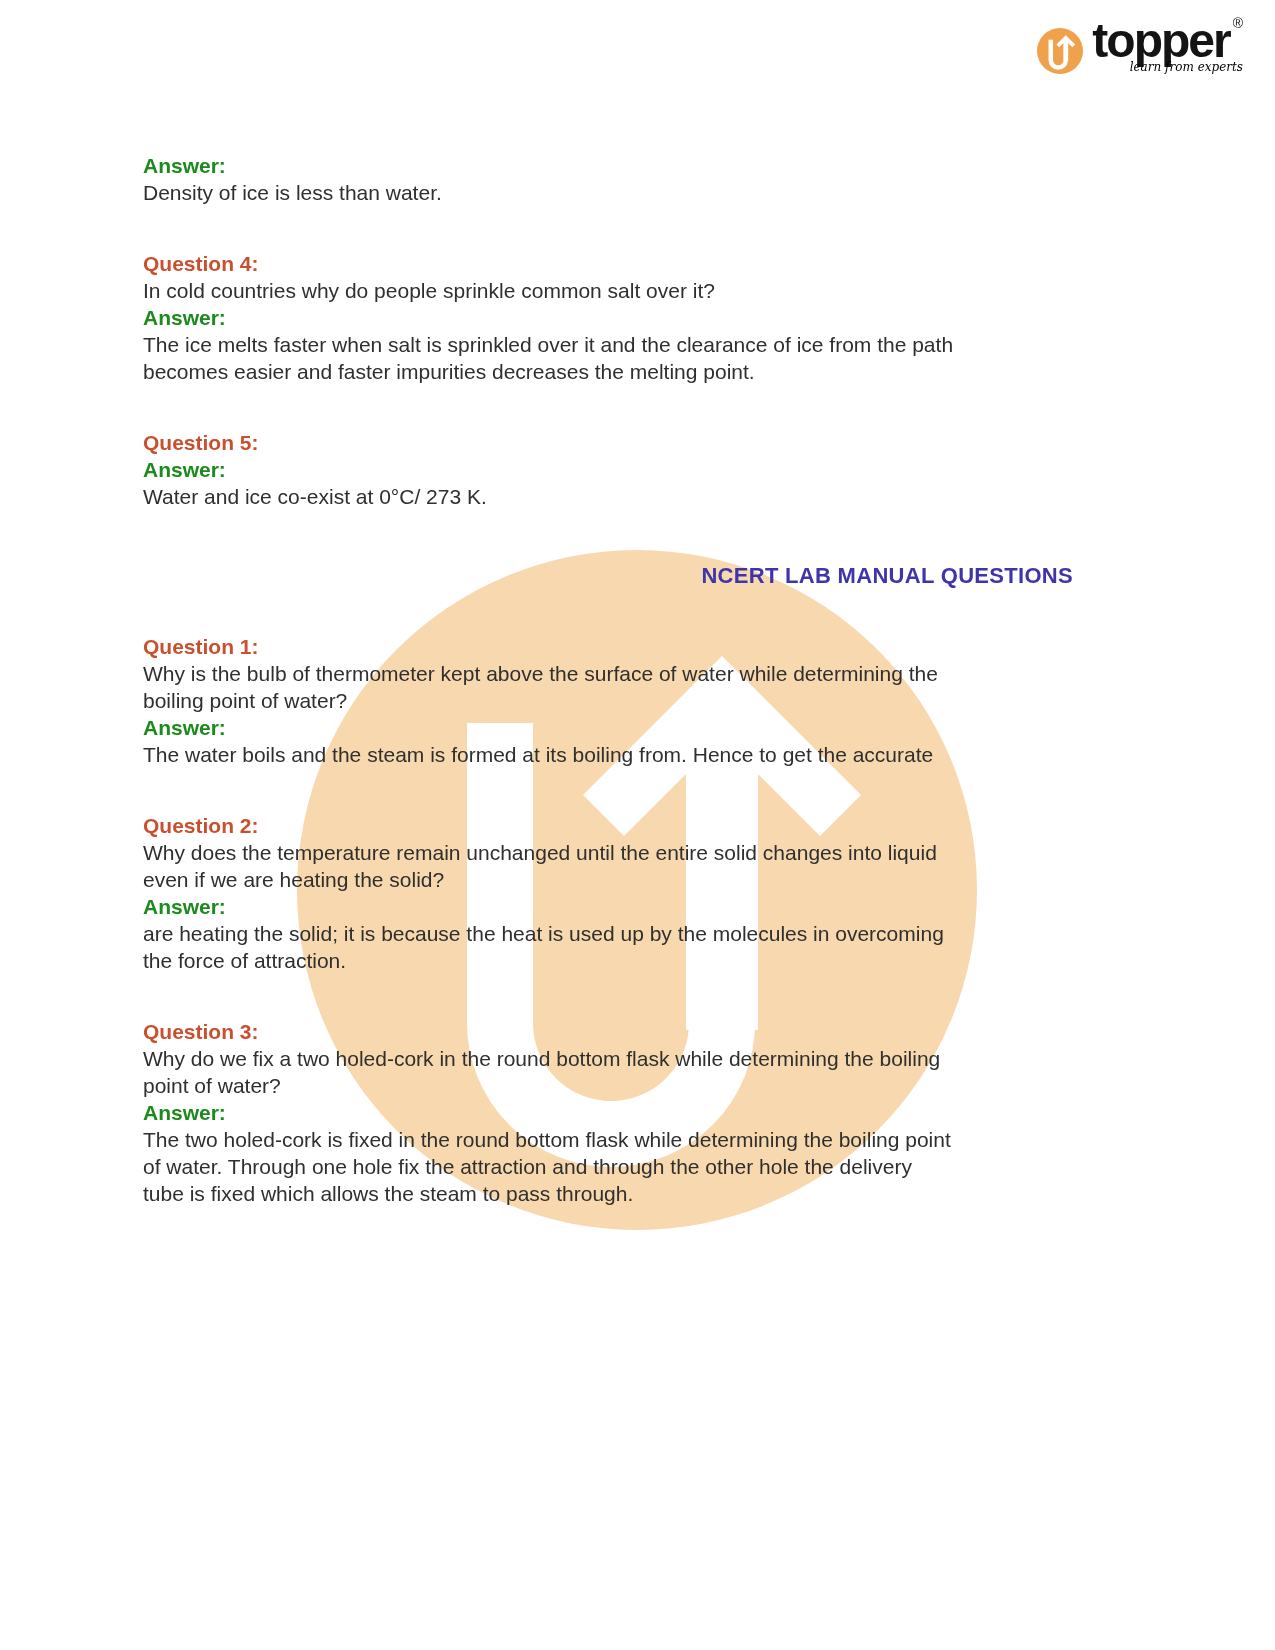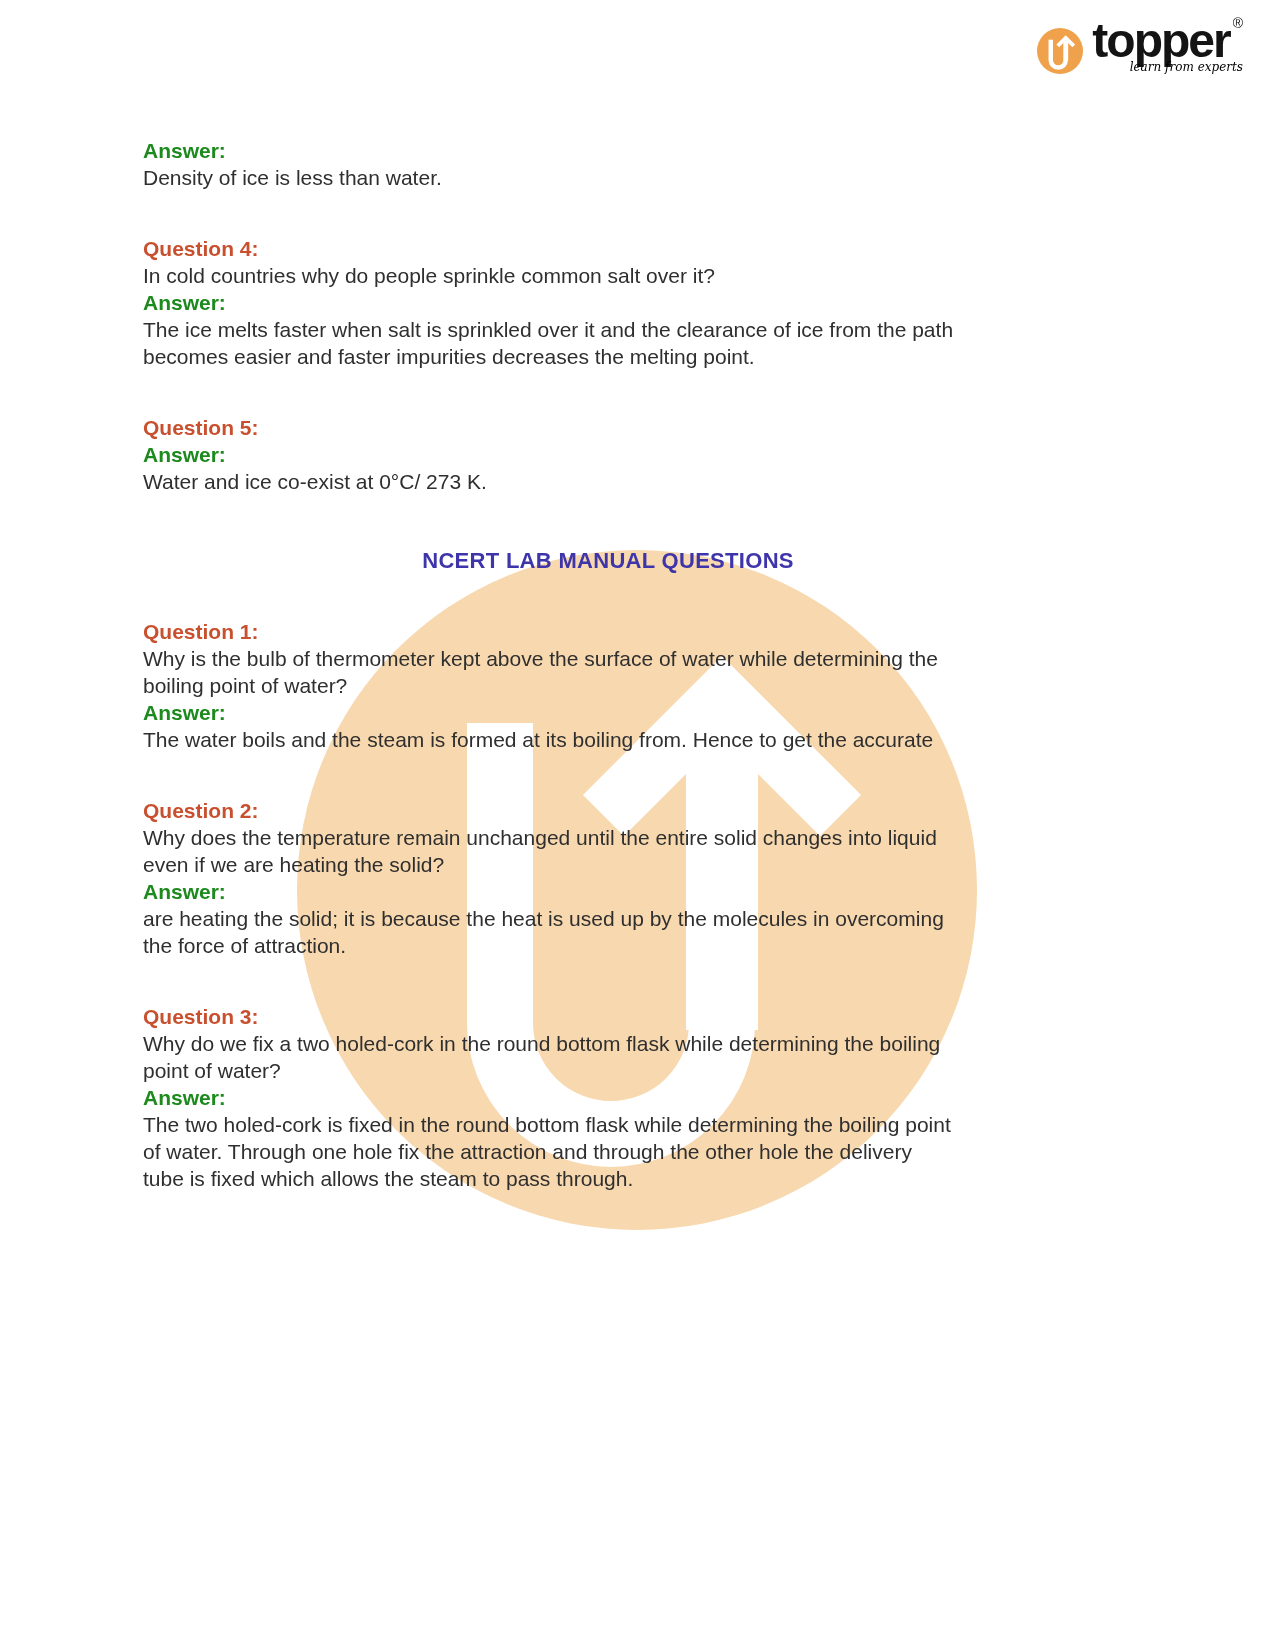--- a/index.html
+++ b/index.html
@@ -17,30 +17,30 @@
   .logo-badge{width:46px;height:46px;display:block;margin-top:4px;}
   .logo-textcol{display:flex;flex-direction:column;align-items:flex-end;}
   .wordmark-row{display:flex;align-items:flex-start;line-height:1;}
   .brand{font-size:48px;font-weight:bold;letter-spacing:-2px;color:var(--logo-text);line-height:0.95;}
   .reg{font-size:14px;color:var(--logo-text);margin-left:3px;margin-top:-2px;}
   .tagline{font-family:"DejaVu Serif",serif;font-style:italic;font-size:12px;color:#000000;margin-top:-4px;margin-right:0;}
   
   .watermark{position:absolute;left:297px;top:550px;width:680px;height:680px;z-index:0;}
   
   .content{
-    position:absolute;left:143px;top:137px;width:930px;z-index:1;
+    position:absolute;left:143px;top:152px;width:930px;z-index:1;
     font-size:21px;line-height:27px;color:var(--body);
   }
   .content > :first-child{margin-top:0;}
   .block{margin-top:44px;}
   .q-label{color:var(--question);font-weight:bold;}
   .a-label{color:var(--answer);font-weight:bold;}
   .line{white-space:nowrap;}
   .section-heading{
-    margin:52px 0 38px 0;text-align:center;color:var(--heading);
+    margin:52px 0 38px 0;text-align:right;color:var(--heading);
     font-weight:bold;font-size:22px;letter-spacing:0.3px;
   }
 </style>
 </head>
 <body>
 
 <div class="page">
 
   <svg width="0" height="0" style="position:absolute" aria-hidden="true">
     <defs>

